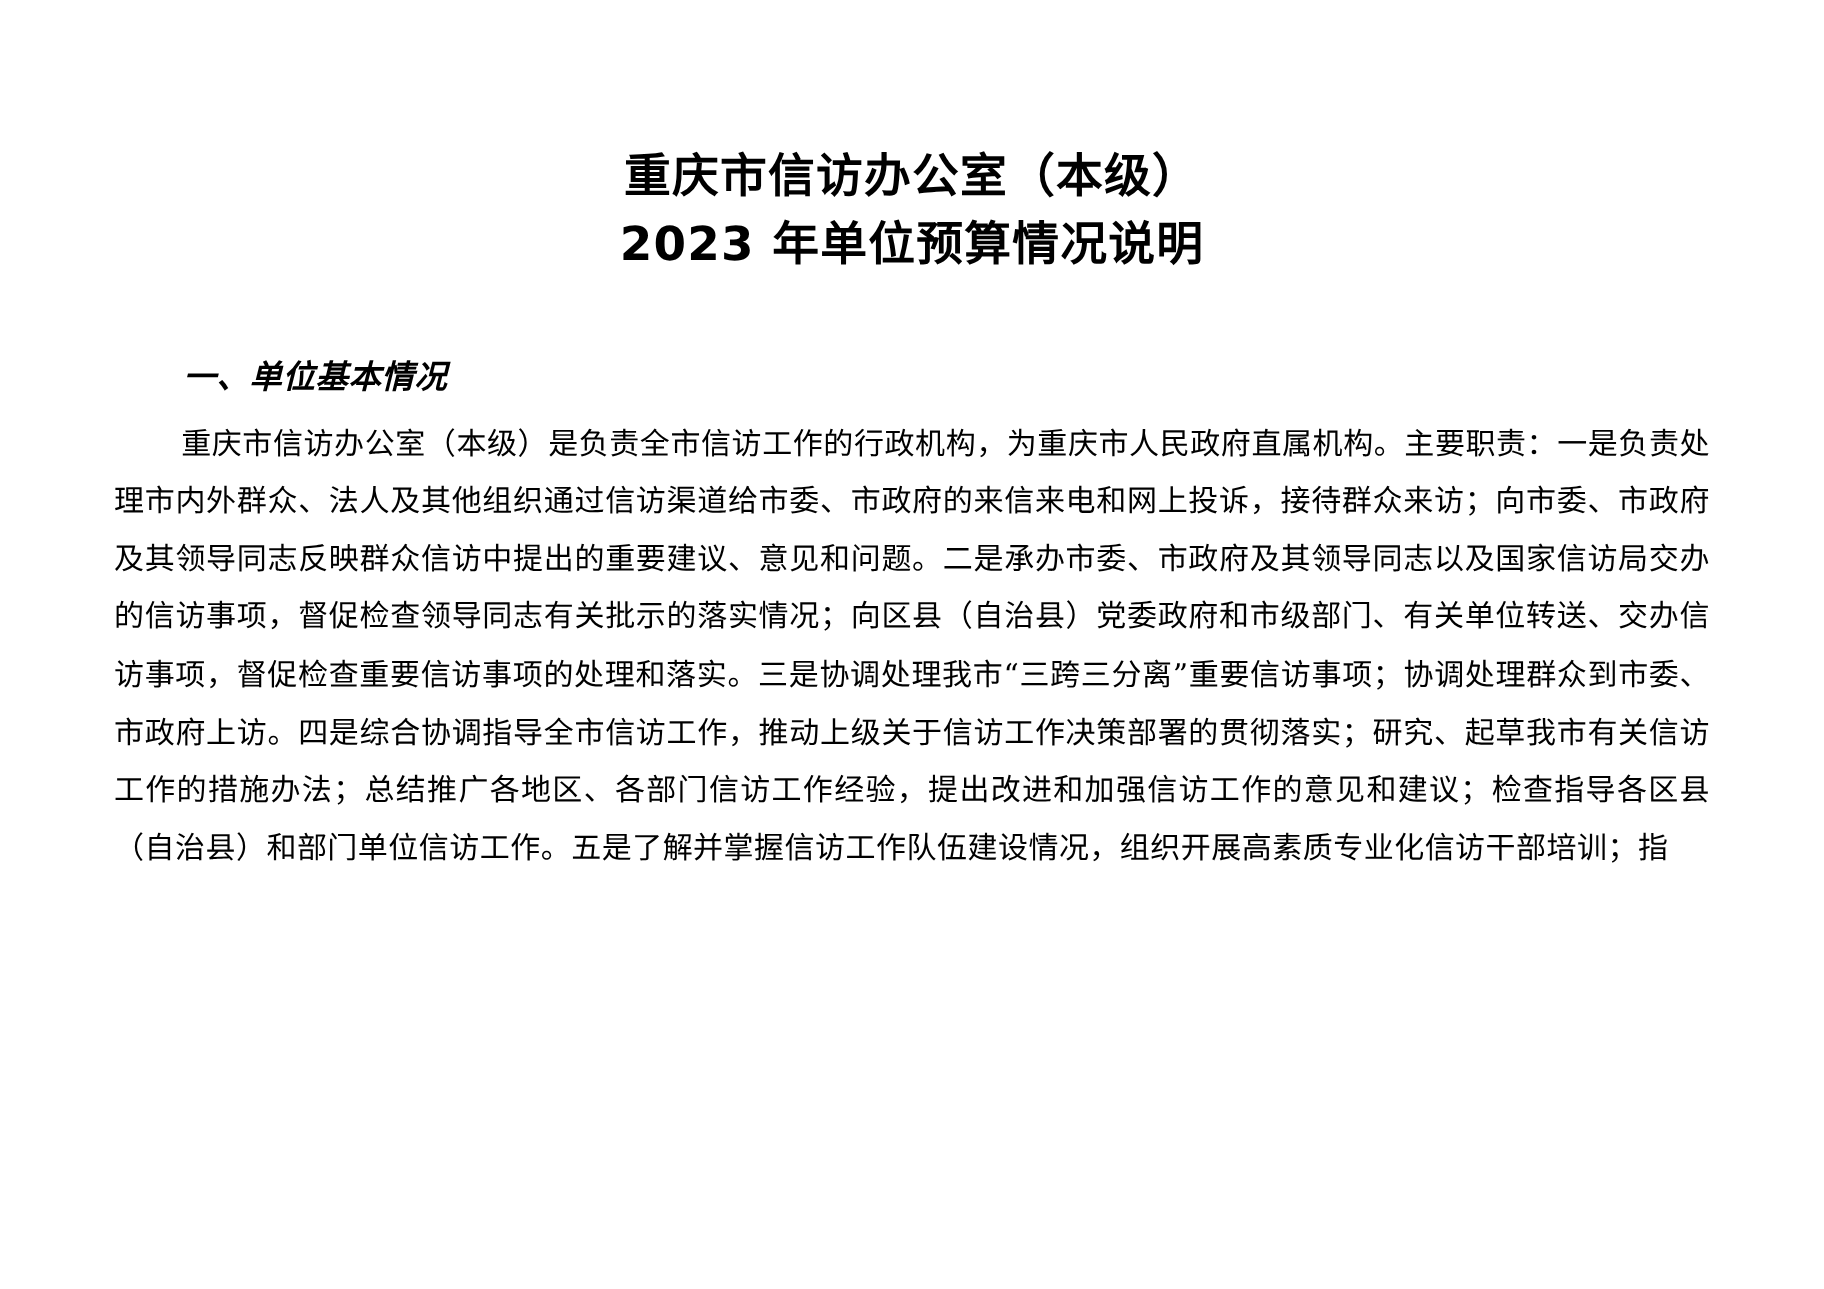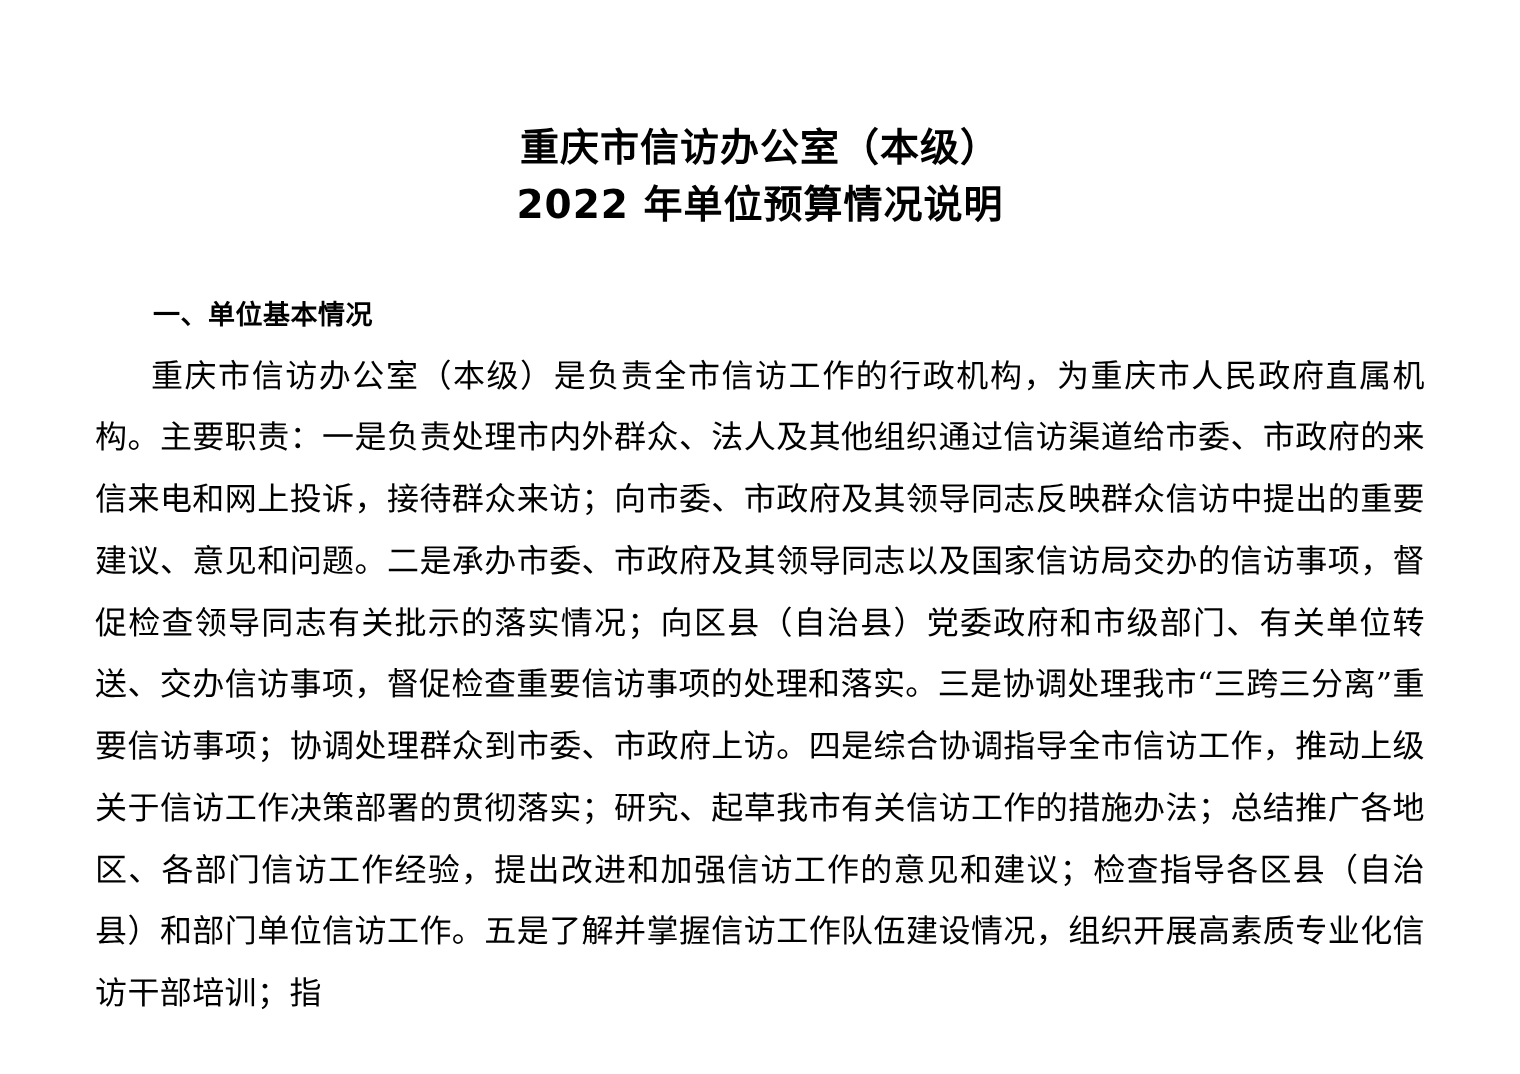--- a/index.html
+++ b/index.html
@@ -39,50 +39,51 @@
     height: 62px;
   }
   .heading-1 {
     font-family: "DejaVu Sans", "Liberation Sans", sans-serif;
     font-weight: bold;
     font-size: 27px;
     line-height: 1.5;
     margin: 0 0 10px 0;
     padding-left: 58px;
     letter-spacing: 0.5px;
+    font-style: italic;
   }
   .heading-2 {
     font-family: "DejaVu Sans", "Liberation Sans", sans-serif;
     font-weight: bold;
     font-size: 27px;
     line-height: 1.5;
     margin: 0 0 18px 0;
     padding-left: 58px;
     letter-spacing: 0.5px;
   }
   .body-text {
     font-family: "DejaVu Serif", "Liberation Serif", serif;
-    font-size: 32px;
+    font-size: 25px;
     line-height: 1.93;
     text-align: justify;
     text-justify: inter-ideograph;
     text-indent: 56px;
     margin: 0;
     letter-spacing: 0.4px;
     word-break: break-all;
   }
 </style>
 </head>
 <body>
 
 <div class="page">
 
   <h1 class="doc-title">
     <span class="line">重庆市信访办公室（本级）</span>
-    <span class="line">2022 年单位预算情况说明</span>
+    <span class="line">2023 年单位预算情况说明</span>
   </h1>
 
   <div class="title-gap"></div>
 
   <h2 class="heading-1">一、单位基本情况</h2>
 
 
   <p class="body-text">重庆市信访办公室（本级）是负责全市信访工作的行政机构，为重庆市人民政府直属机构。主要职责：一是负责处理市内外群众、法人及其他组织通过信访渠道给市委、市政府的来信来电和网上投诉，接待群众来访；向市委、市政府及其领导同志反映群众信访中提出的重要建议、意见和问题。二是承办市委、市政府及其领导同志以及国家信访局交办的信访事项，督促检查领导同志有关批示的落实情况；向区县（自治县）党委政府和市级部门、有关单位转送、交办信访事项，督促检查重要信访事项的处理和落实。三是协调处理我市“三跨三分离”重要信访事项；协调处理群众到市委、市政府上访。四是综合协调指导全市信访工作，推动上级关于信访工作决策部署的贯彻落实；研究、起草我市有关信访工作的措施办法；总结推广各地区、各部门信访工作经验，提出改进和加强信访工作的意见和建议；检查指导各区县（自治县）和部门单位信访工作。五是了解并掌握信访工作队伍建设情况，组织开展高素质专业化信访干部培训；指</p>
 
 </div>

